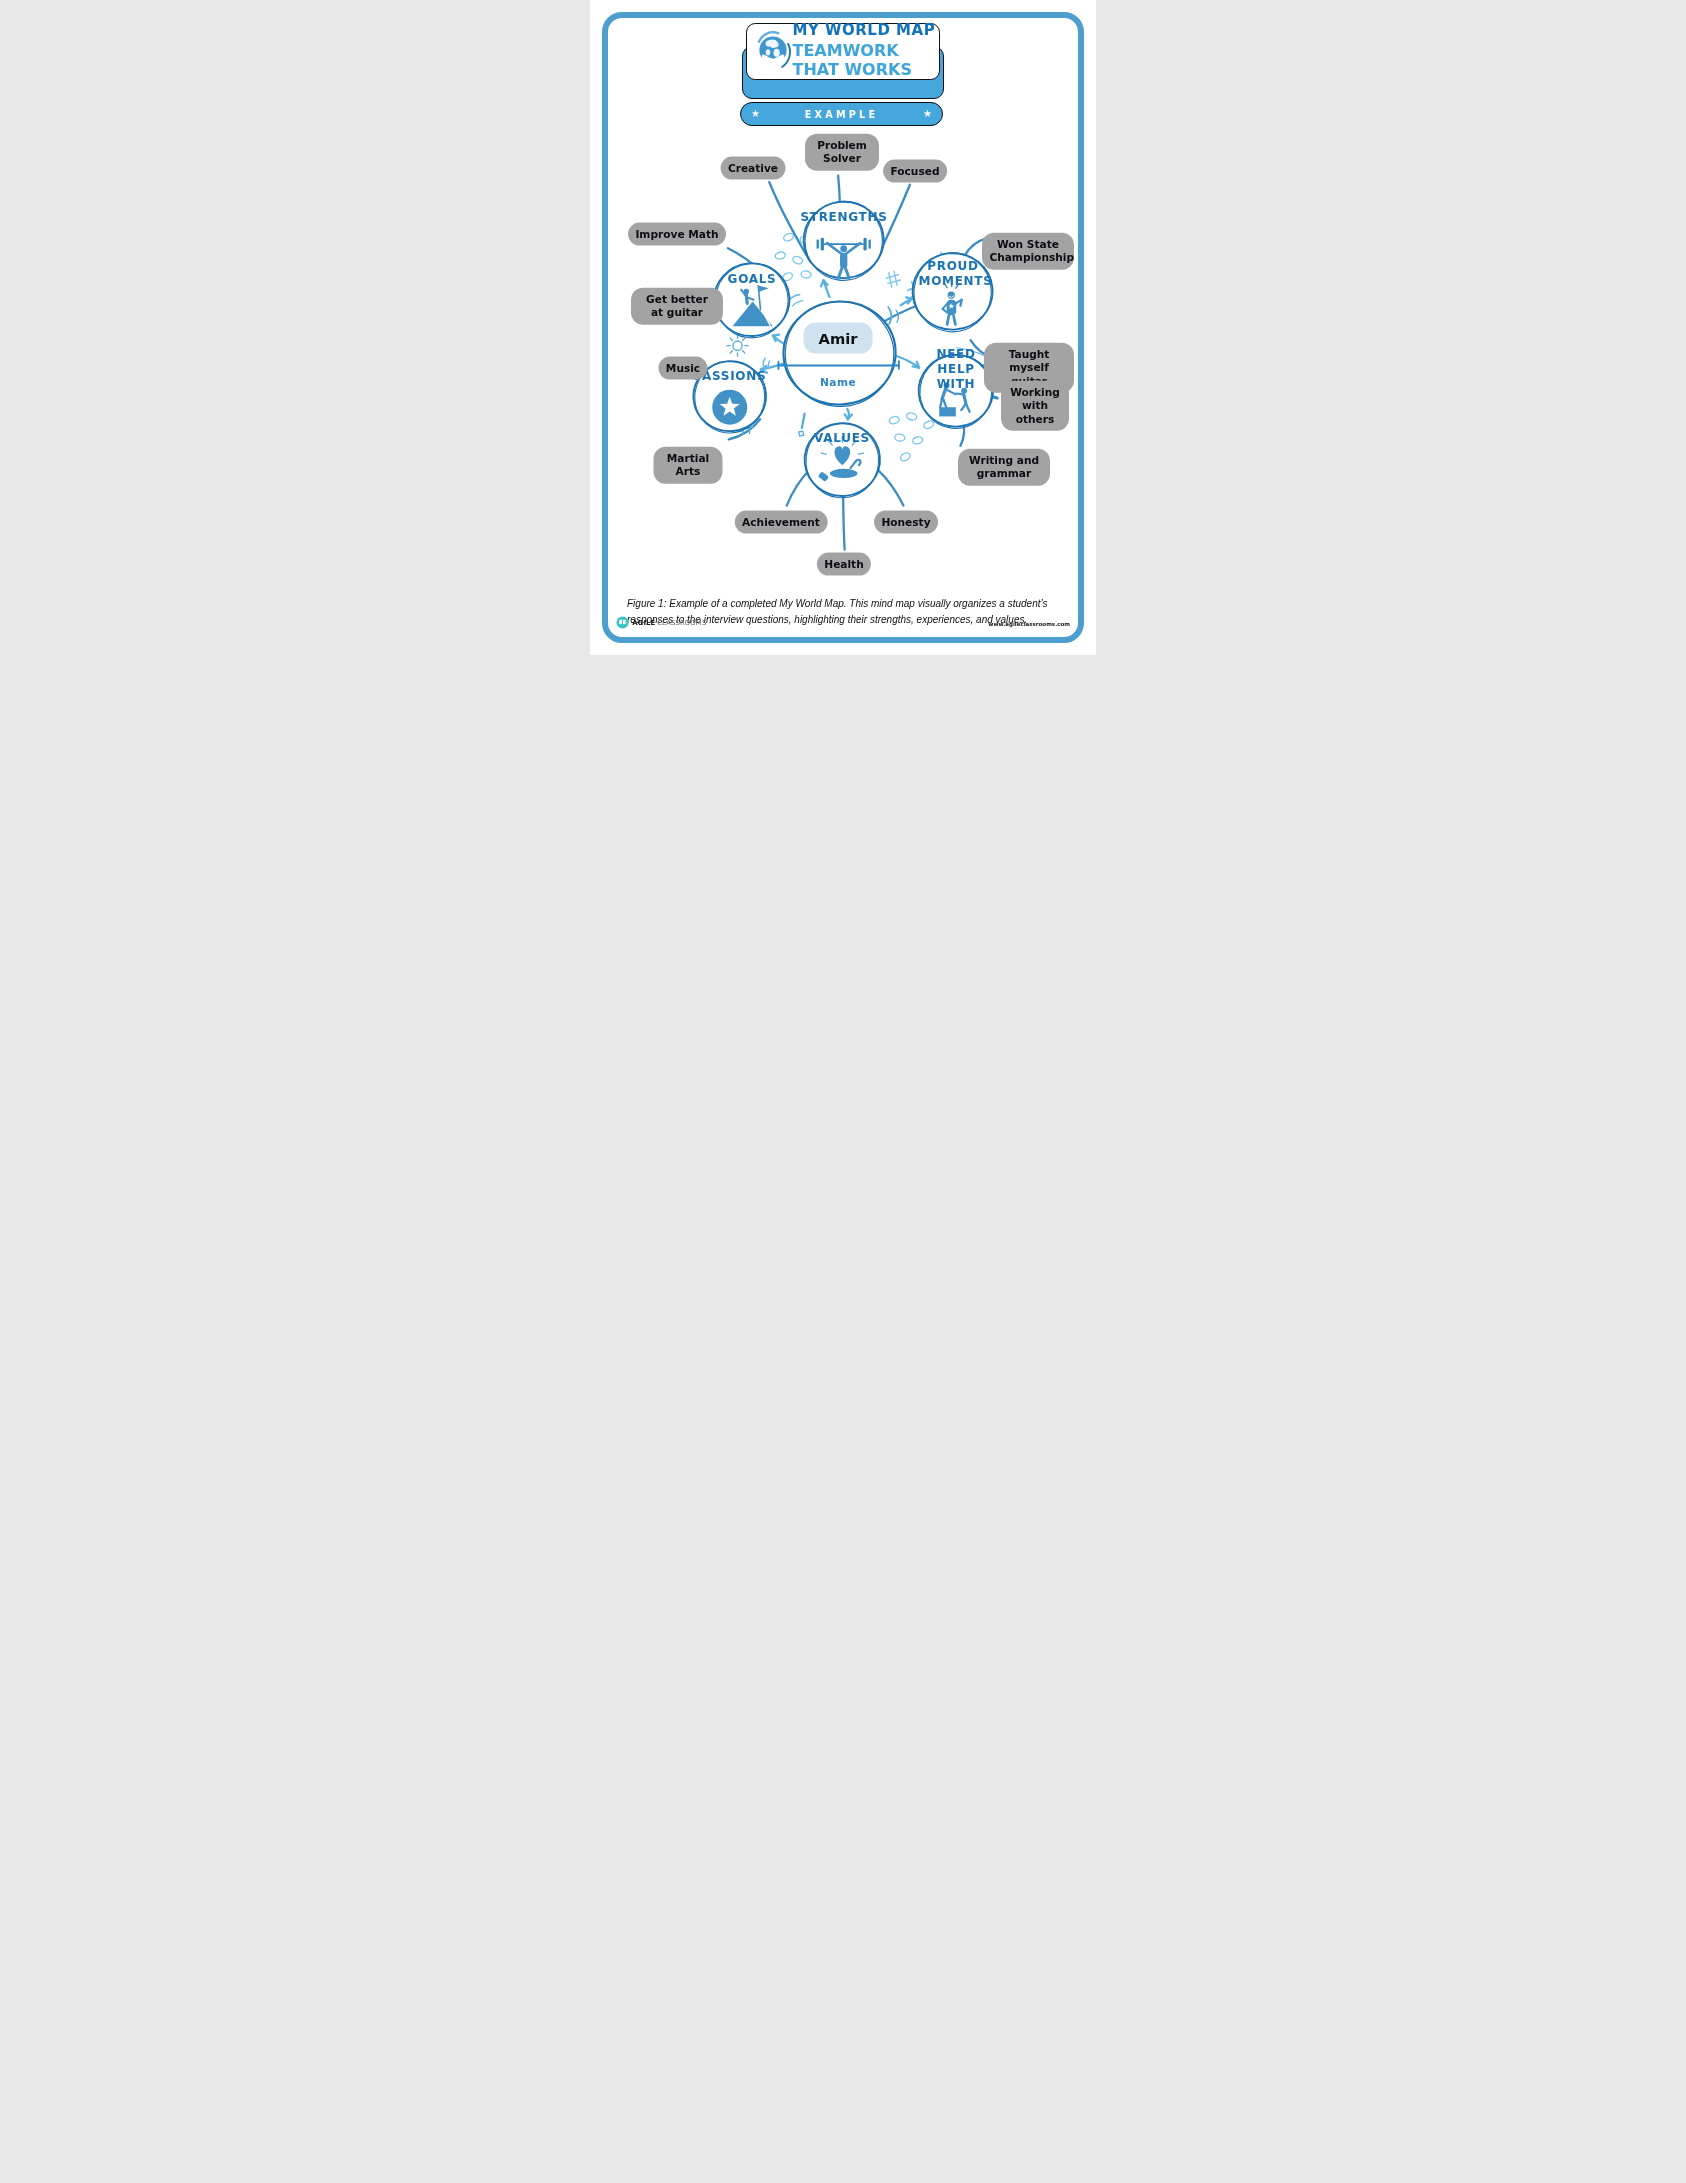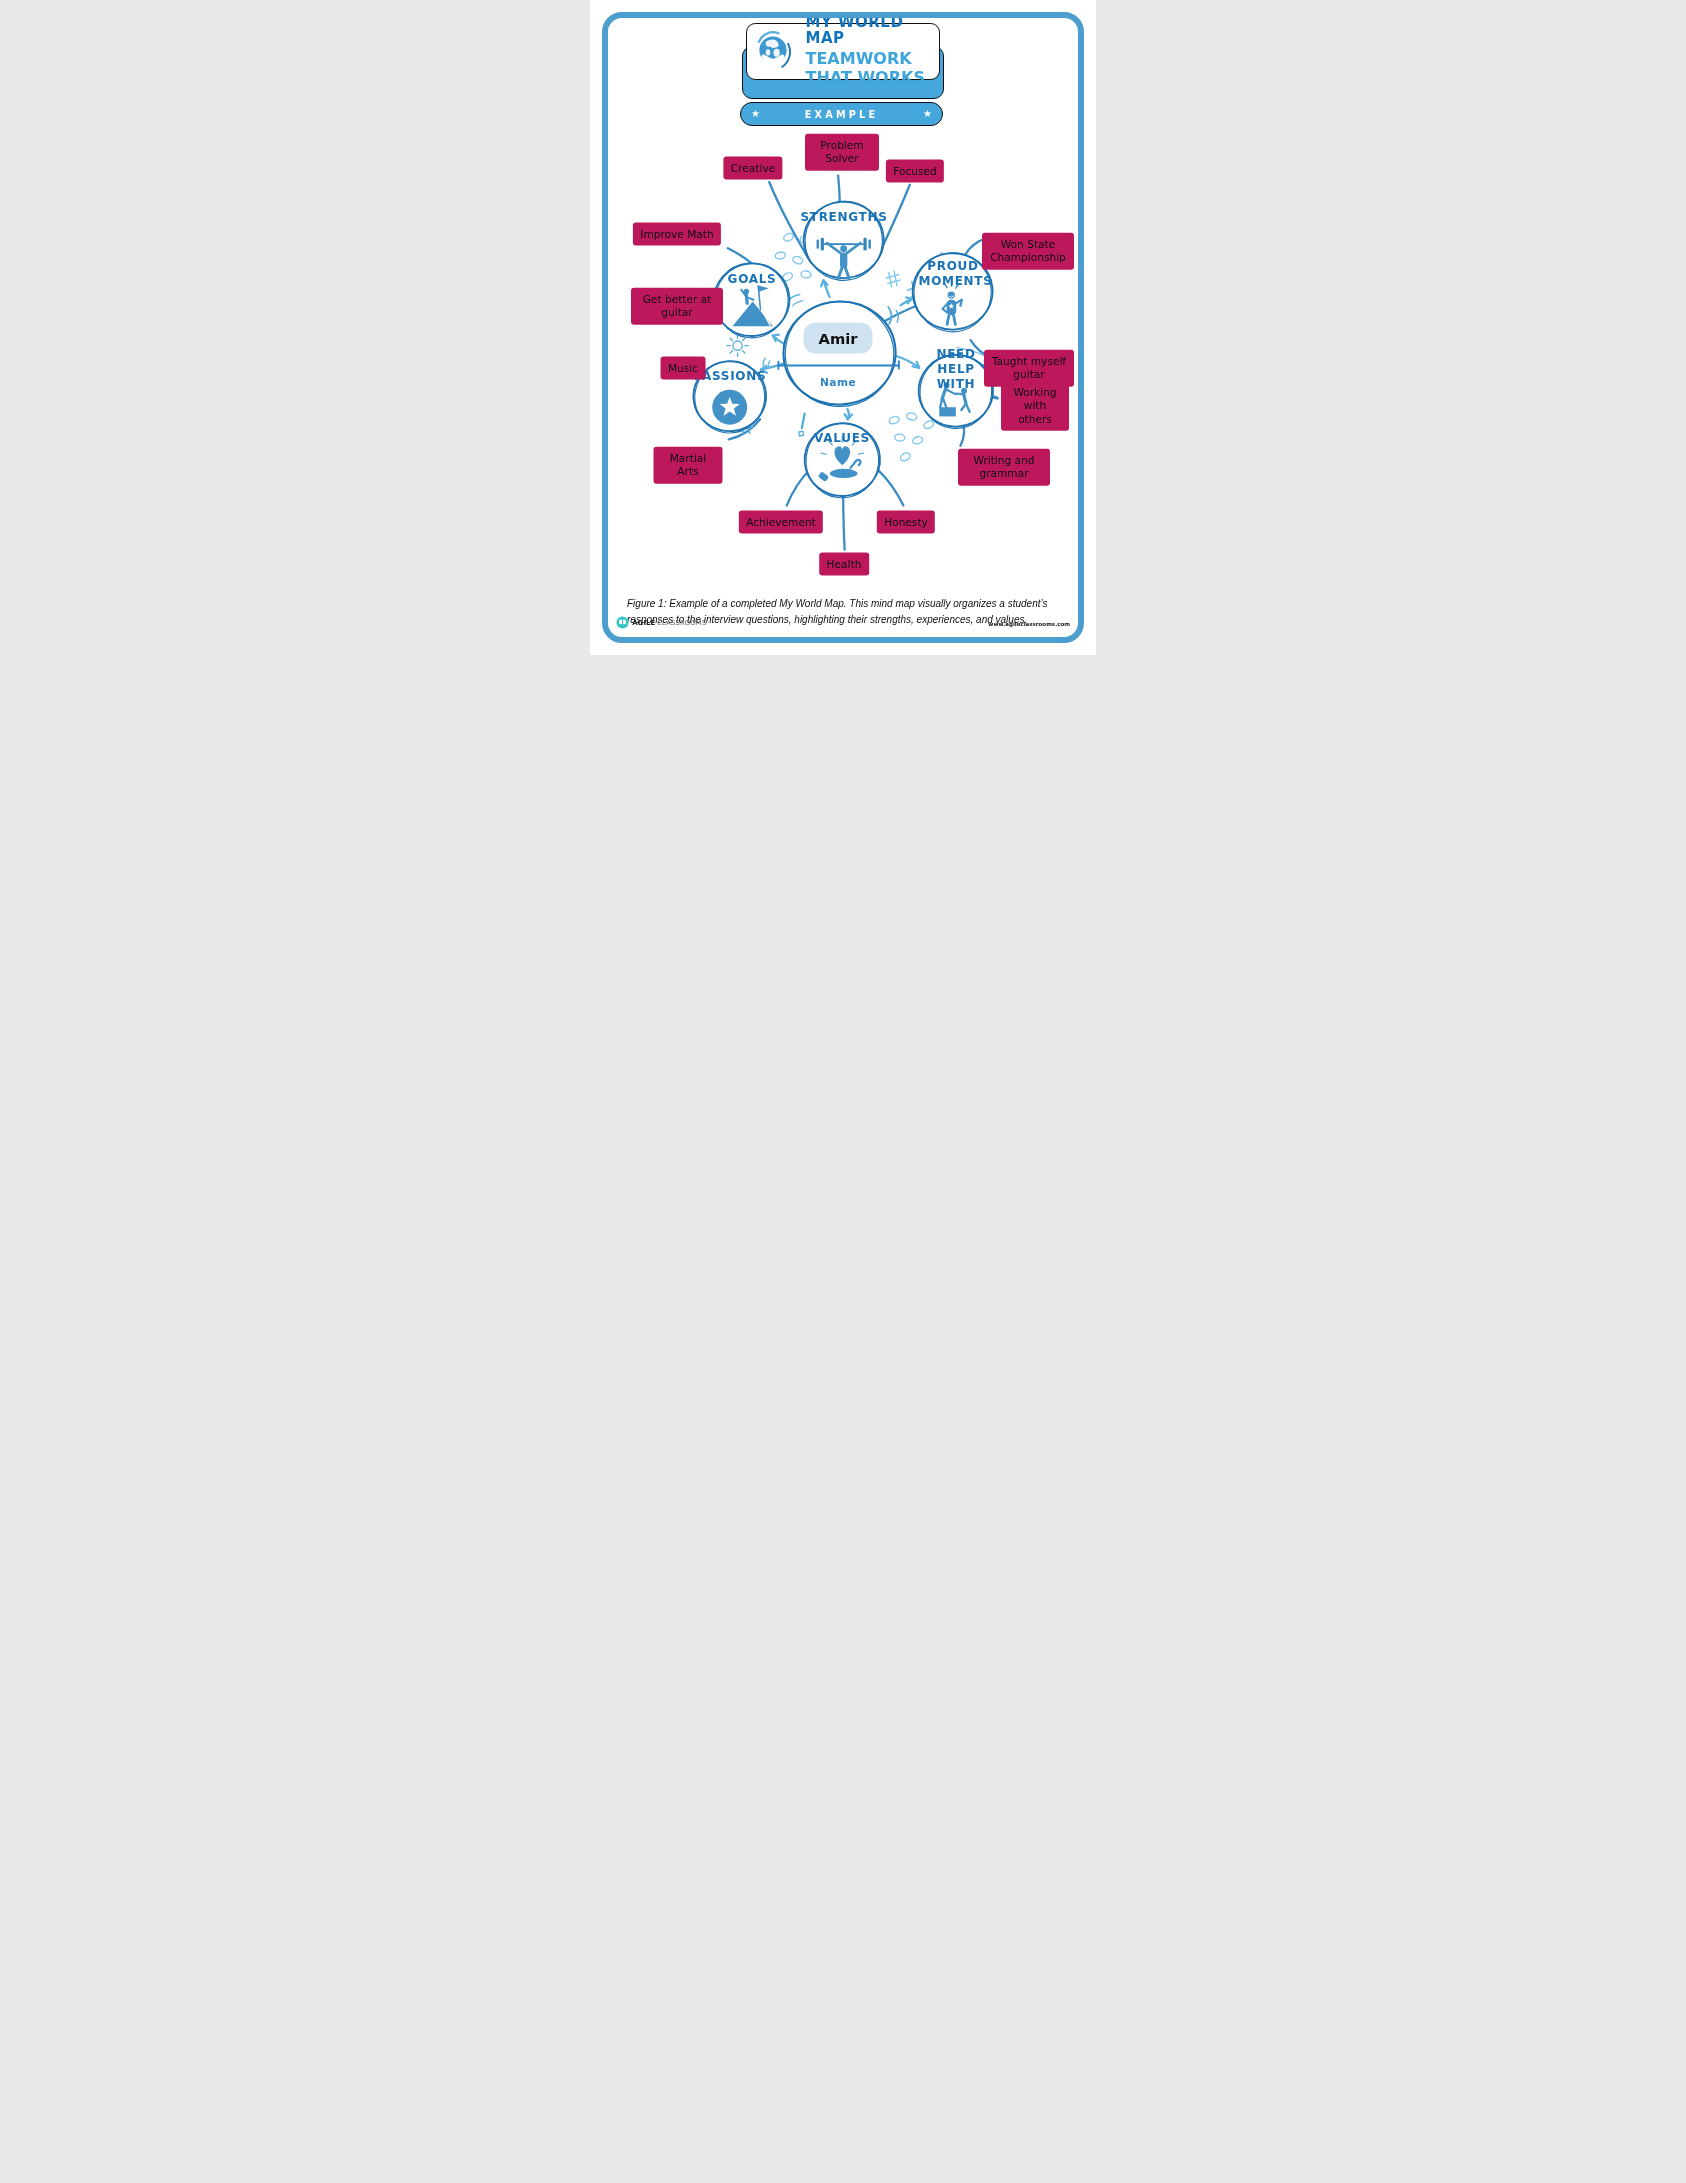--- a/index.html
+++ b/index.html
@@ -7,32 +7,32 @@
         font-family:"DejaVu Sans", sans-serif;overflow:hidden;}
   .frame{position:absolute;inset:12px;border:6px solid #4c9ecf;border-radius:20px;pointer-events:none;}
   .scene{position:absolute;left:0;top:0;width:506px;height:655px;}
 
   
   .logo-back{position:absolute;left:152px;top:46px;width:200px;height:51px;background:#45a7dc;
              border:1.8px solid #0f0f12;border-radius:10px;}
   .logo-card{position:absolute;left:156px;top:22.5px;width:192px;height:55px;background:#fff;
              border:1.8px solid #0f0f12;border-radius:9.2px;display:flex;align-items:center;}
   .logo-globe{margin-left:5.5px;flex:0 0 auto;}
-  .logo-text{margin-left:13px;}
+  .logo-text{margin-left:0;}
   .logo-title{font-size:15px;font-weight:800;color:#1273bd;letter-spacing:0.5px;line-height:1.05;}
   .logo-sub{font-size:16px;font-weight:700;color:#3ea5db;letter-spacing:0px;margin-top:1.8px;}
   .example{position:absolute;left:150px;top:102px;width:203px;height:24px;background:#45a7dc;
            border:1.8px solid #0f0f12;border-radius:12.4px;display:flex;align-items:center;
            justify-content:space-between;padding:0 10px;box-sizing:border-box;}
   .example .star{color:#fff;font-size:10px;line-height:1;}
   .example .ex-label{color:#fff;font-size:9.7px;font-weight:800;letter-spacing:3.2px;}
 
   
-  .bubble{position:absolute;transform:translate(-50%,-50%);background:#be185d;color:#0c0c12;
-          font-weight:400;font-size:10.6px;line-height:1.3;padding:4.6px 7.4px;border-radius:3px;
+  .bubble{position:absolute;transform:translate(-50%,-50%);background:#a3a3a3;color:#0c0c12;
+          font-weight:700;font-size:10.6px;line-height:1.3;padding:4.6px 7.4px;border-radius:12px;
           text-align:center;box-sizing:border-box;}
   
   .ctitle{position:absolute;transform:translate(-50%,-50%);color:#1a73b4;font-weight:700;
           font-size:12px;letter-spacing:0.7px;text-align:center;line-height:1.25;white-space:nowrap;}
   .ctitle.wrap{white-space:normal;}
   .amir{position:absolute;left:248px;top:338px;transform:translate(-50%,-50%);width:69px;height:31px;
         background:#cfe2f0;border-radius:12px;color:#111;font-size:14.7px;font-weight:800;
         display:flex;align-items:center;justify-content:center;}
   .name-label{position:absolute;left:248px;top:382px;transform:translate(-50%,-50%);
         color:#2f86c4;font-size:10.6px;font-weight:700;letter-spacing:0.5px;}

